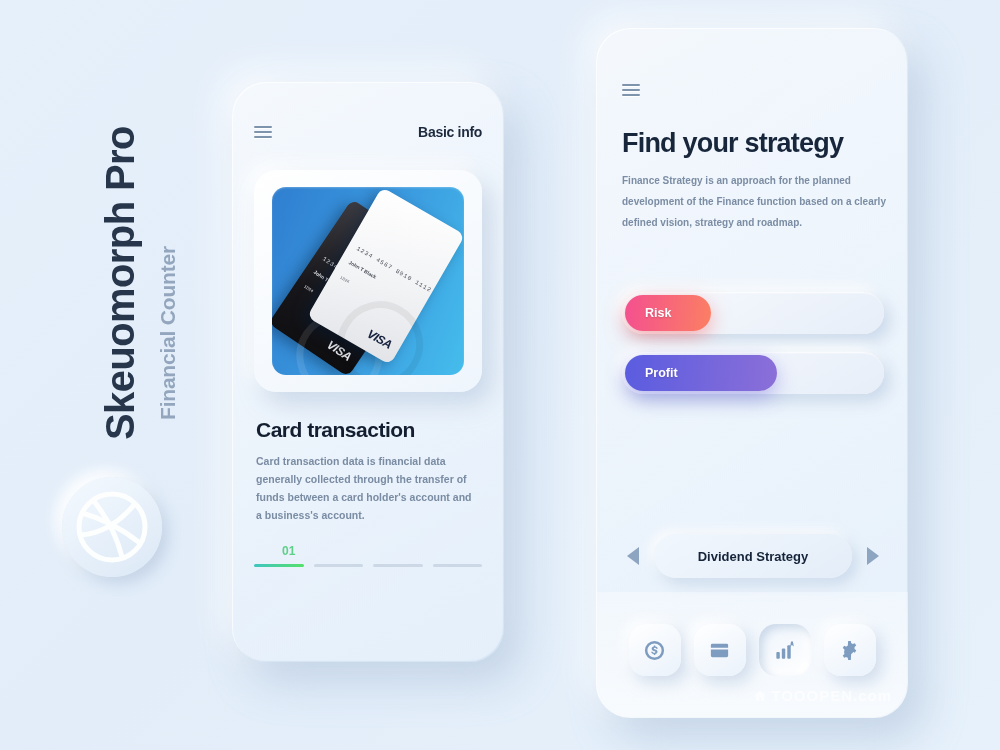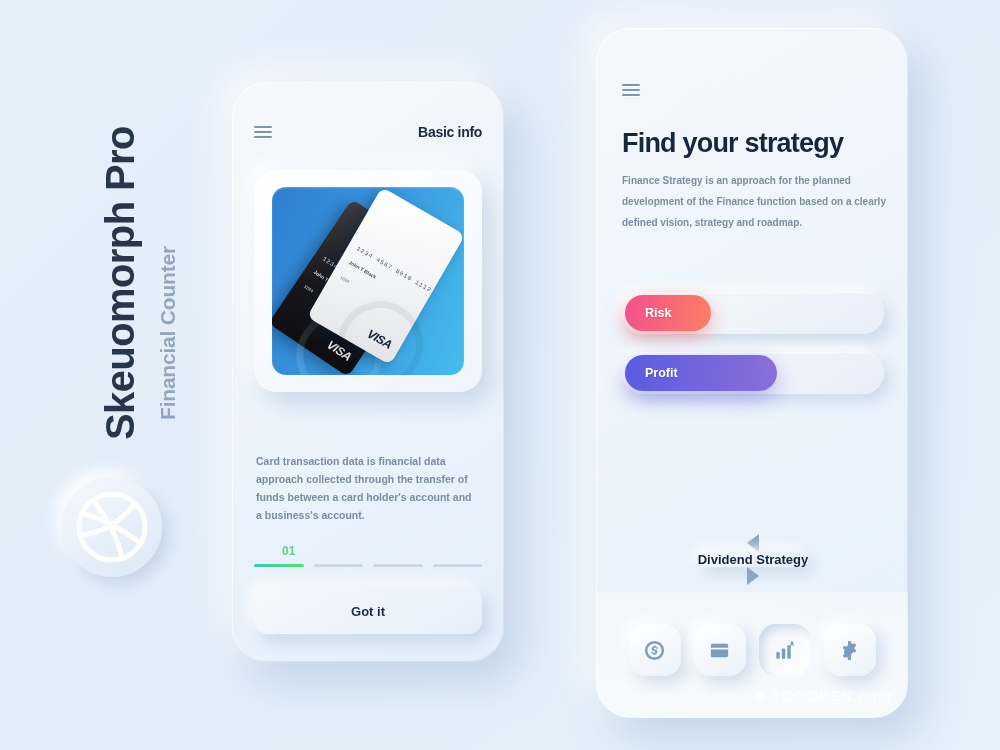--- a/index.html
+++ b/index.html
@@ -193,21 +193,21 @@
     padding-left: 20px;
     color: #ffffff; font-size: 12.5px; font-weight: bold;
     text-shadow: 0 1px 2px rgba(0,0,0,.18);
   }
   #fill-risk       { background: linear-gradient(95deg, #f4508f 0%, #fb7f63 100%); box-shadow: 0 7px 20px rgba(247,110,110,.52); }
   #fill-difficulty { background: linear-gradient(95deg, #49bfc2 0%, #6ff05c 100%); box-shadow: 0 7px 20px rgba(110,224,100,.45); }
   #fill-profit     { background: linear-gradient(95deg, #5a5ce0 0%, #8b6fd8 100%); box-shadow: 0 7px 20px rgba(110,105,220,.45); }
 
   #strategy-picker {
     position: absolute; left: 26px; top: 506px; width: 262px; height: 44px;
-    display: flex; align-items: center; justify-content: space-between; flex-direction: column;
+    display: flex; align-items: center; justify-content: space-between;
   }
   .arrow-btn {
     width: 22px; height: 22px; cursor: pointer;
     display: flex; align-items: center; justify-content: center;
   }
   .tri { width: 0; height: 0; border-top: 9px solid transparent; border-bottom: 9px solid transparent; }
   #arrow-prev .tri { border-right: 12px solid #8da5c0; }
   #arrow-next .tri { border-left: 12px solid #8da5c0; }
   #strategy-pill {
     flex: 1; margin: 0 10px; height: 44px; border-radius: 22px;
@@ -293,31 +293,31 @@
         <div class="vc-arc"></div>
         <div class="vc-num">1234 4567 8910 1112</div>
         <div class="vc-name">John T Black</div>
         <div class="vc-exp">12/24</div>
         <div class="vc-logo">VISA</div>
       </div>
 
     </div>
   </div>
 
-  <div id="p1-body">Card transaction data is financial data approach collected through the transfer of funds between a card holder's account and a business's account.</div>
+  <div id="p1-heading">Card transaction</div>
+  <div id="p1-body">Card transaction data is financial data generally collected through the transfer of funds between a card holder's account and a business's account.</div>
   <div id="p1-step">01</div>
 
   <div id="p1-progress">
     <span class="seg on"></span>
     <span class="seg"></span>
     <span class="seg"></span>
     <span class="seg"></span>
   </div>
 
-  <button id="got-it">Got it</button>
 </div>
 
 <div class="phone" id="phone-strategy">
 
   <div id="p2-topbar">
     <div class="hamburger">
       <i></i>
         <i></i>
         <i></i>
     </div>

